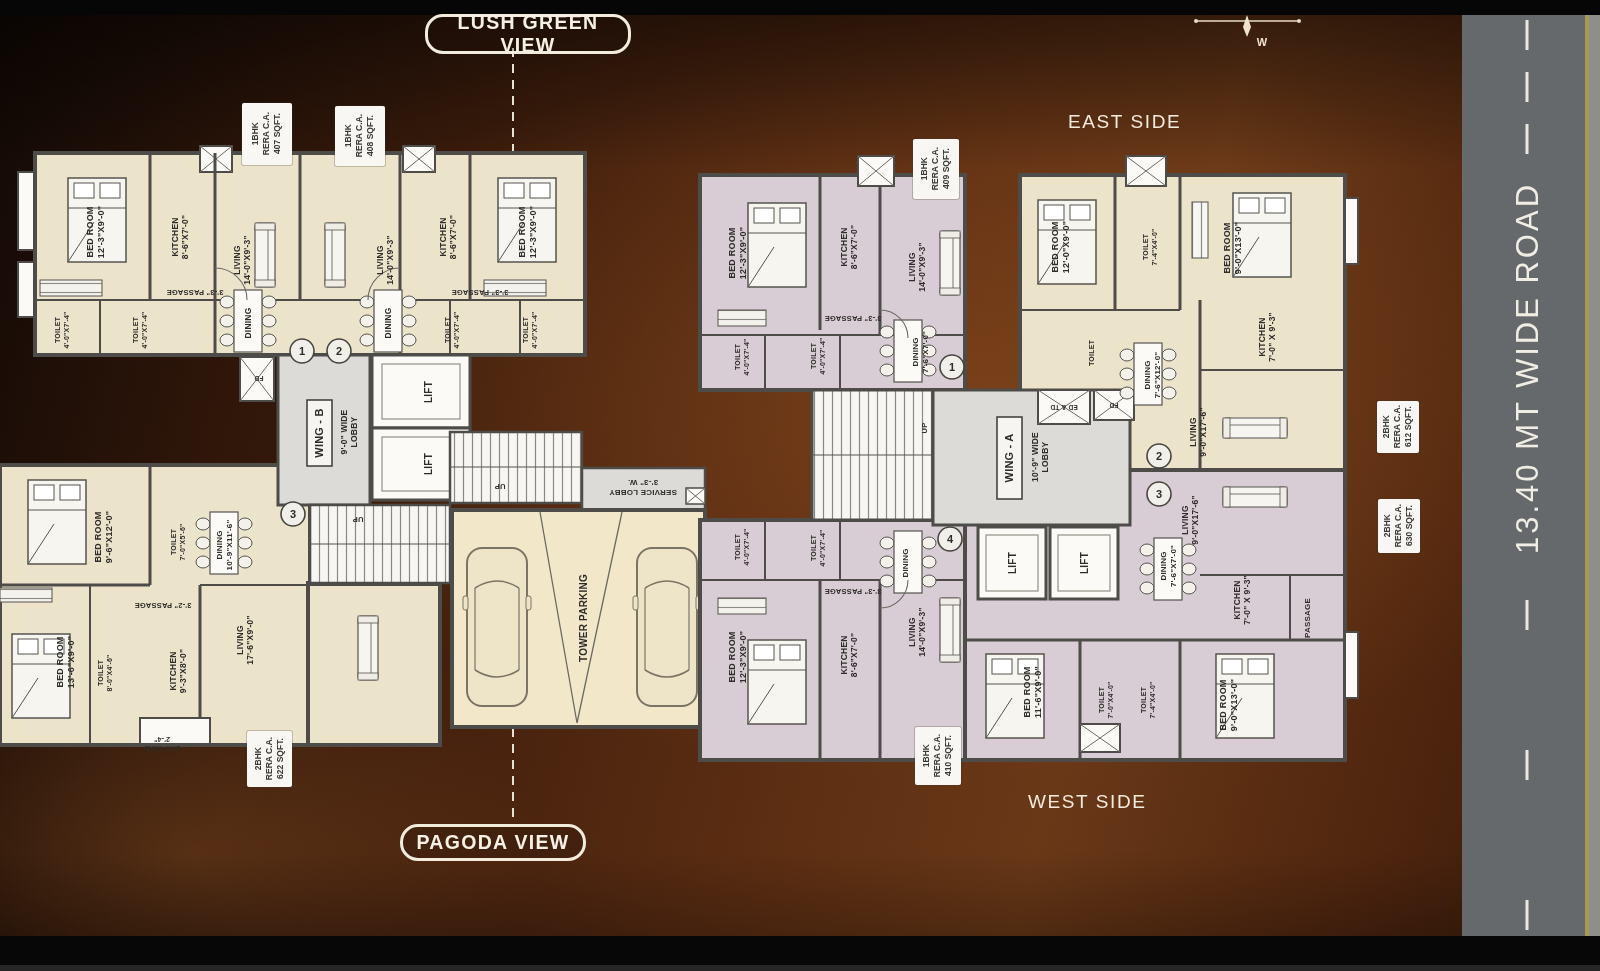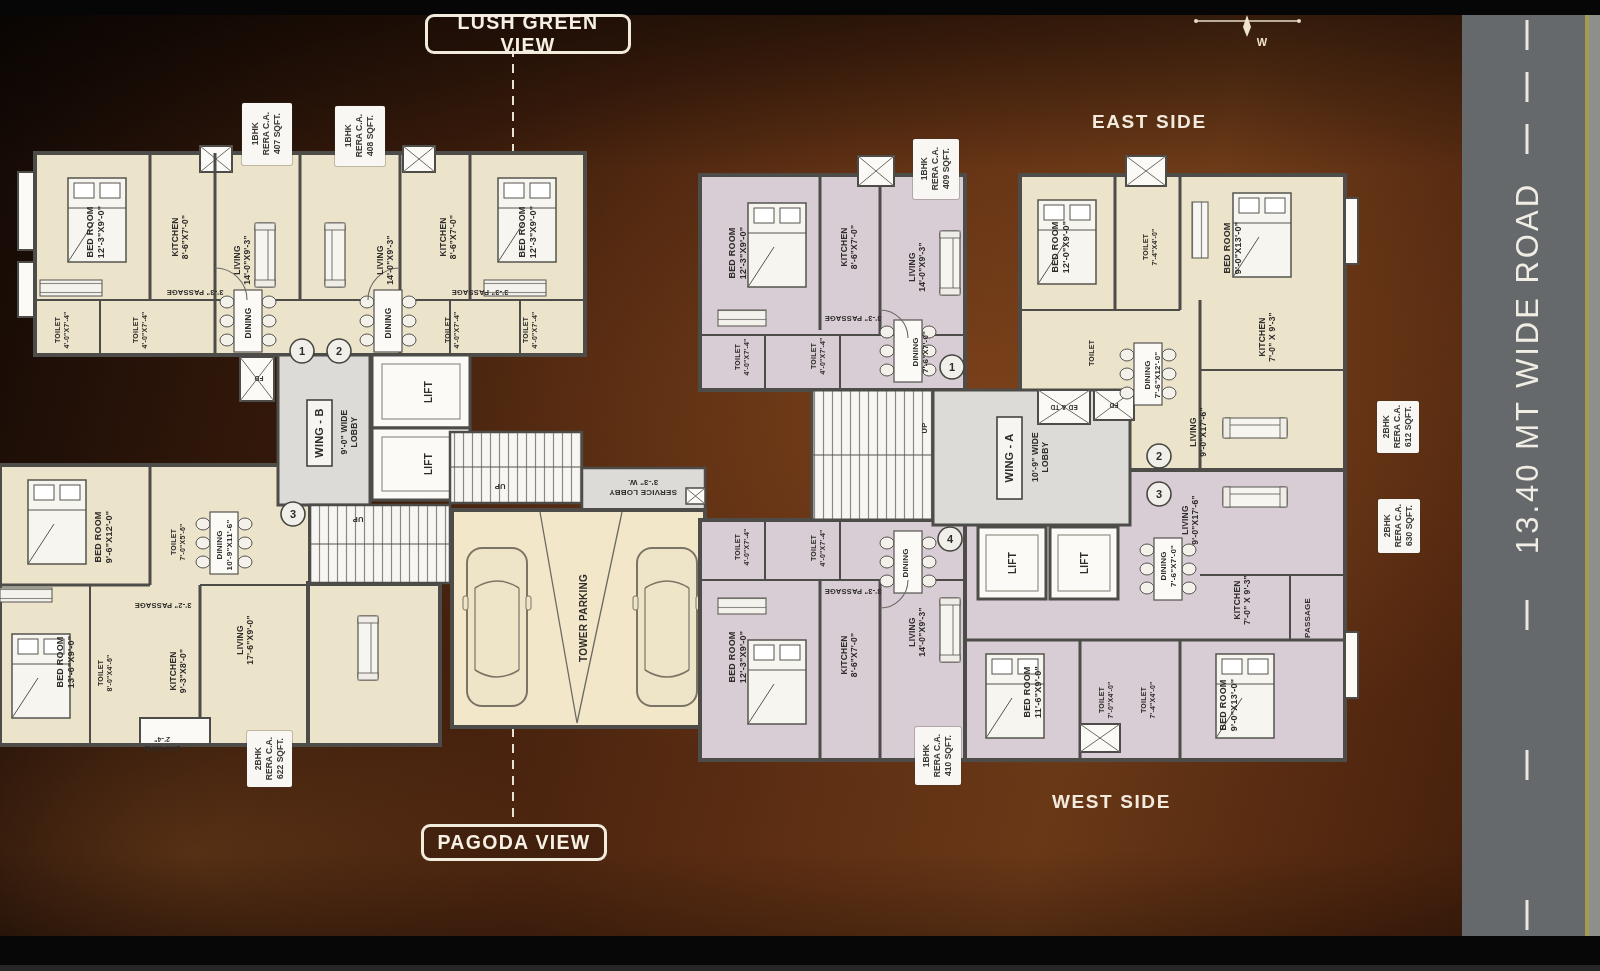--- a/index.html
+++ b/index.html
@@ -9,25 +9,25 @@
       background:
         linear-gradient(180deg, rgba(0,0,0,.55) 0px, rgba(0,0,0,0) 170px),
         linear-gradient(0deg, rgba(0,0,0,.35) 0px, rgba(0,0,0,0) 120px),
         radial-gradient(950px 520px at 60% 42%, rgba(146,80,32,.50), rgba(0,0,0,0) 72%),
         radial-gradient(500px 300px at 12% 88%, rgba(150,90,40,.35), rgba(0,0,0,0) 70%),
         linear-gradient(105deg,#120905 0%,#2c1509 16%,#47220e 36%,#5e2f13 55%,#693817 68%,#50260f 86%,#371a0a 100%);}
   .topbar{position:absolute;left:0;top:0;width:1600px;height:15px;background:#060606;}
   .bottombar{position:absolute;left:0;top:936px;width:1600px;height:35px;background:#070707;}
   .bottombar-edge{position:absolute;left:0;top:965px;width:1600px;height:6px;background:#262626;}
   svg{position:absolute;left:0;top:0;}
-  .viewlabel{position:absolute;border:3px solid #f2ecdd;border-radius:9px;color:#f6f1e4;
+  .viewlabel{position:absolute;border:3px solid #f2ecdd;border-radius:18px;color:#f6f1e4;
              font-weight:700;font-size:19.5px;letter-spacing:1.3px;
              display:flex;align-items:center;justify-content:center;text-align:center;
              background:rgba(30,15,6,.25);}
-  .sidelabel{position:absolute;color:#f2ebdd;font-weight:700;font-size:19px;letter-spacing:1.6px;margin-left:24px;}
+  .sidelabel{position:absolute;color:#f2ebdd;font-weight:400;font-size:19px;letter-spacing:1.6px;}
   .rera{position:absolute;background:#f8f7f3;border-radius:2px;
         box-shadow:0 0 0 1px rgba(60,50,40,.25);
         display:flex;align-items:center;justify-content:center;overflow:visible;}
   .rera .rot{transform:rotate(-90deg);text-align:center;color:#3a3a36;
              font-weight:700;font-size:8.5px;line-height:1.3;white-space:nowrap;}
   
   .cream{fill:#ece3cb;stroke:#4d4c48;}
   .lav{fill:#d8cdd5;stroke:#4d4c48;}
   .gray{fill:#dcdbd7;stroke:#4d4c48;}
   .white{fill:#fbfaf6;stroke:#4d4c48;}
@@ -360,21 +360,21 @@
         <g>
           <circle cx="950" cy="539" r="12" class="encircle"></circle>
           <text x="950" y="542.5" class="entext">4</text>
         </g>
       </g>
   </svg>
 
   <div class="viewlabel" style="left:425px;top:14px;width:200px;height:34px;">
     <span>LUSH GREEN VIEW</span>
   </div>
-  <div class="viewlabel" style="left:421px;top:824px;width:180px;height:31px;">
+  <div class="viewlabel" style="left:400px;top:824px;width:180px;height:31px;">
     <span>PAGODA VIEW</span>
   </div>
   <div class="sidelabel" style="left:1068px;top:111px;">EAST SIDE</div>
   <div class="sidelabel" style="left:1028px;top:791px;">WEST SIDE</div>
 
   <div class="rera" style="left: 242px; top: 103px; width: 50px; height: 62px;">
       <div class="rot">
         <div>1BHK</div>
         <div>RERA C.A.</div>
         <div>407 SQFT.</div>

